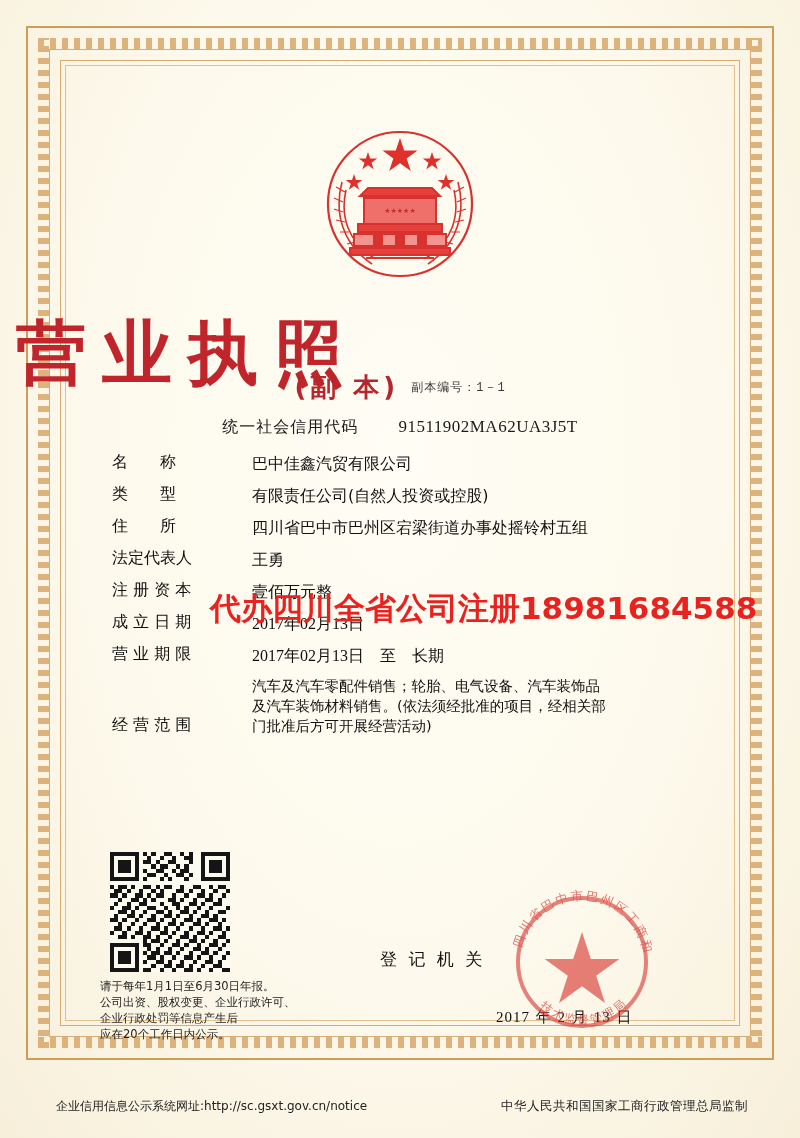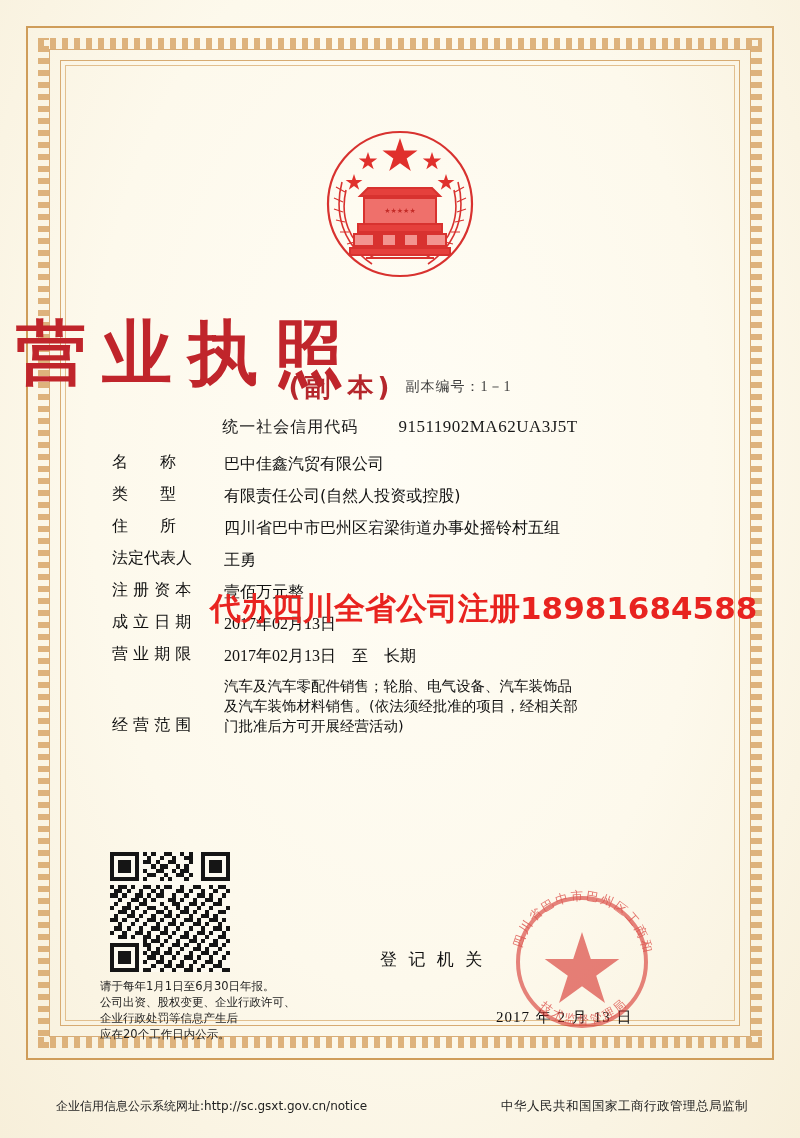--- a/index.html
+++ b/index.html
@@ -65,22 +65,22 @@
   .subtitle-row{
     position:absolute;left:0;right:0;top:370px;
     text-align:center;
     color:#b5272c;
   }
   .subtitle{
     font-family:"DejaVu Sans", sans-serif;
     font-size:26px;font-weight:bold;letter-spacing:4px;
   }
   .copyno{
-    font-size:14px;color:#3b3b3b;margin-left:8px;
-    font-family:Liberation Serif, serif;
+    font-size:12px;color:#3b3b3b;margin-left:8px;
+    font-family:Liberation Mono, monospace;
     position:relative;top:-5px;
     letter-spacing:1px;
   }
   
   .code-line{
     position:absolute;left:0;right:0;top:417px;
     text-align:center;
     font-family:"DejaVu Sans", sans-serif;
     font-size:16px;color:#1b1b1b;letter-spacing:1px;
   }
@@ -97,20 +97,21 @@
     width:112px;flex:0 0 112px;
     font-family:"DejaVu Sans", sans-serif;
     font-size:16px;color:#111;
     letter-spacing:0px;
     display:flex;justify-content:space-between;
   }
   .val{
     font-family:"DejaVu Sans", sans-serif;
     font-size:16px;color:#111;
     line-height:19px;
+    margin-left:28px;
   }
   .val.num{font-family:"Liberation Serif", serif;font-size:16px;}
   .val.small{font-size:14.5px;line-height:20px;}
   
   .watermark{
     position:absolute;left:210px;top:588px;
     font-family:"DejaVu Sans", sans-serif;
     font-size:31px;font-weight:bold;
     color:#e8231f;
     letter-spacing:0px;

